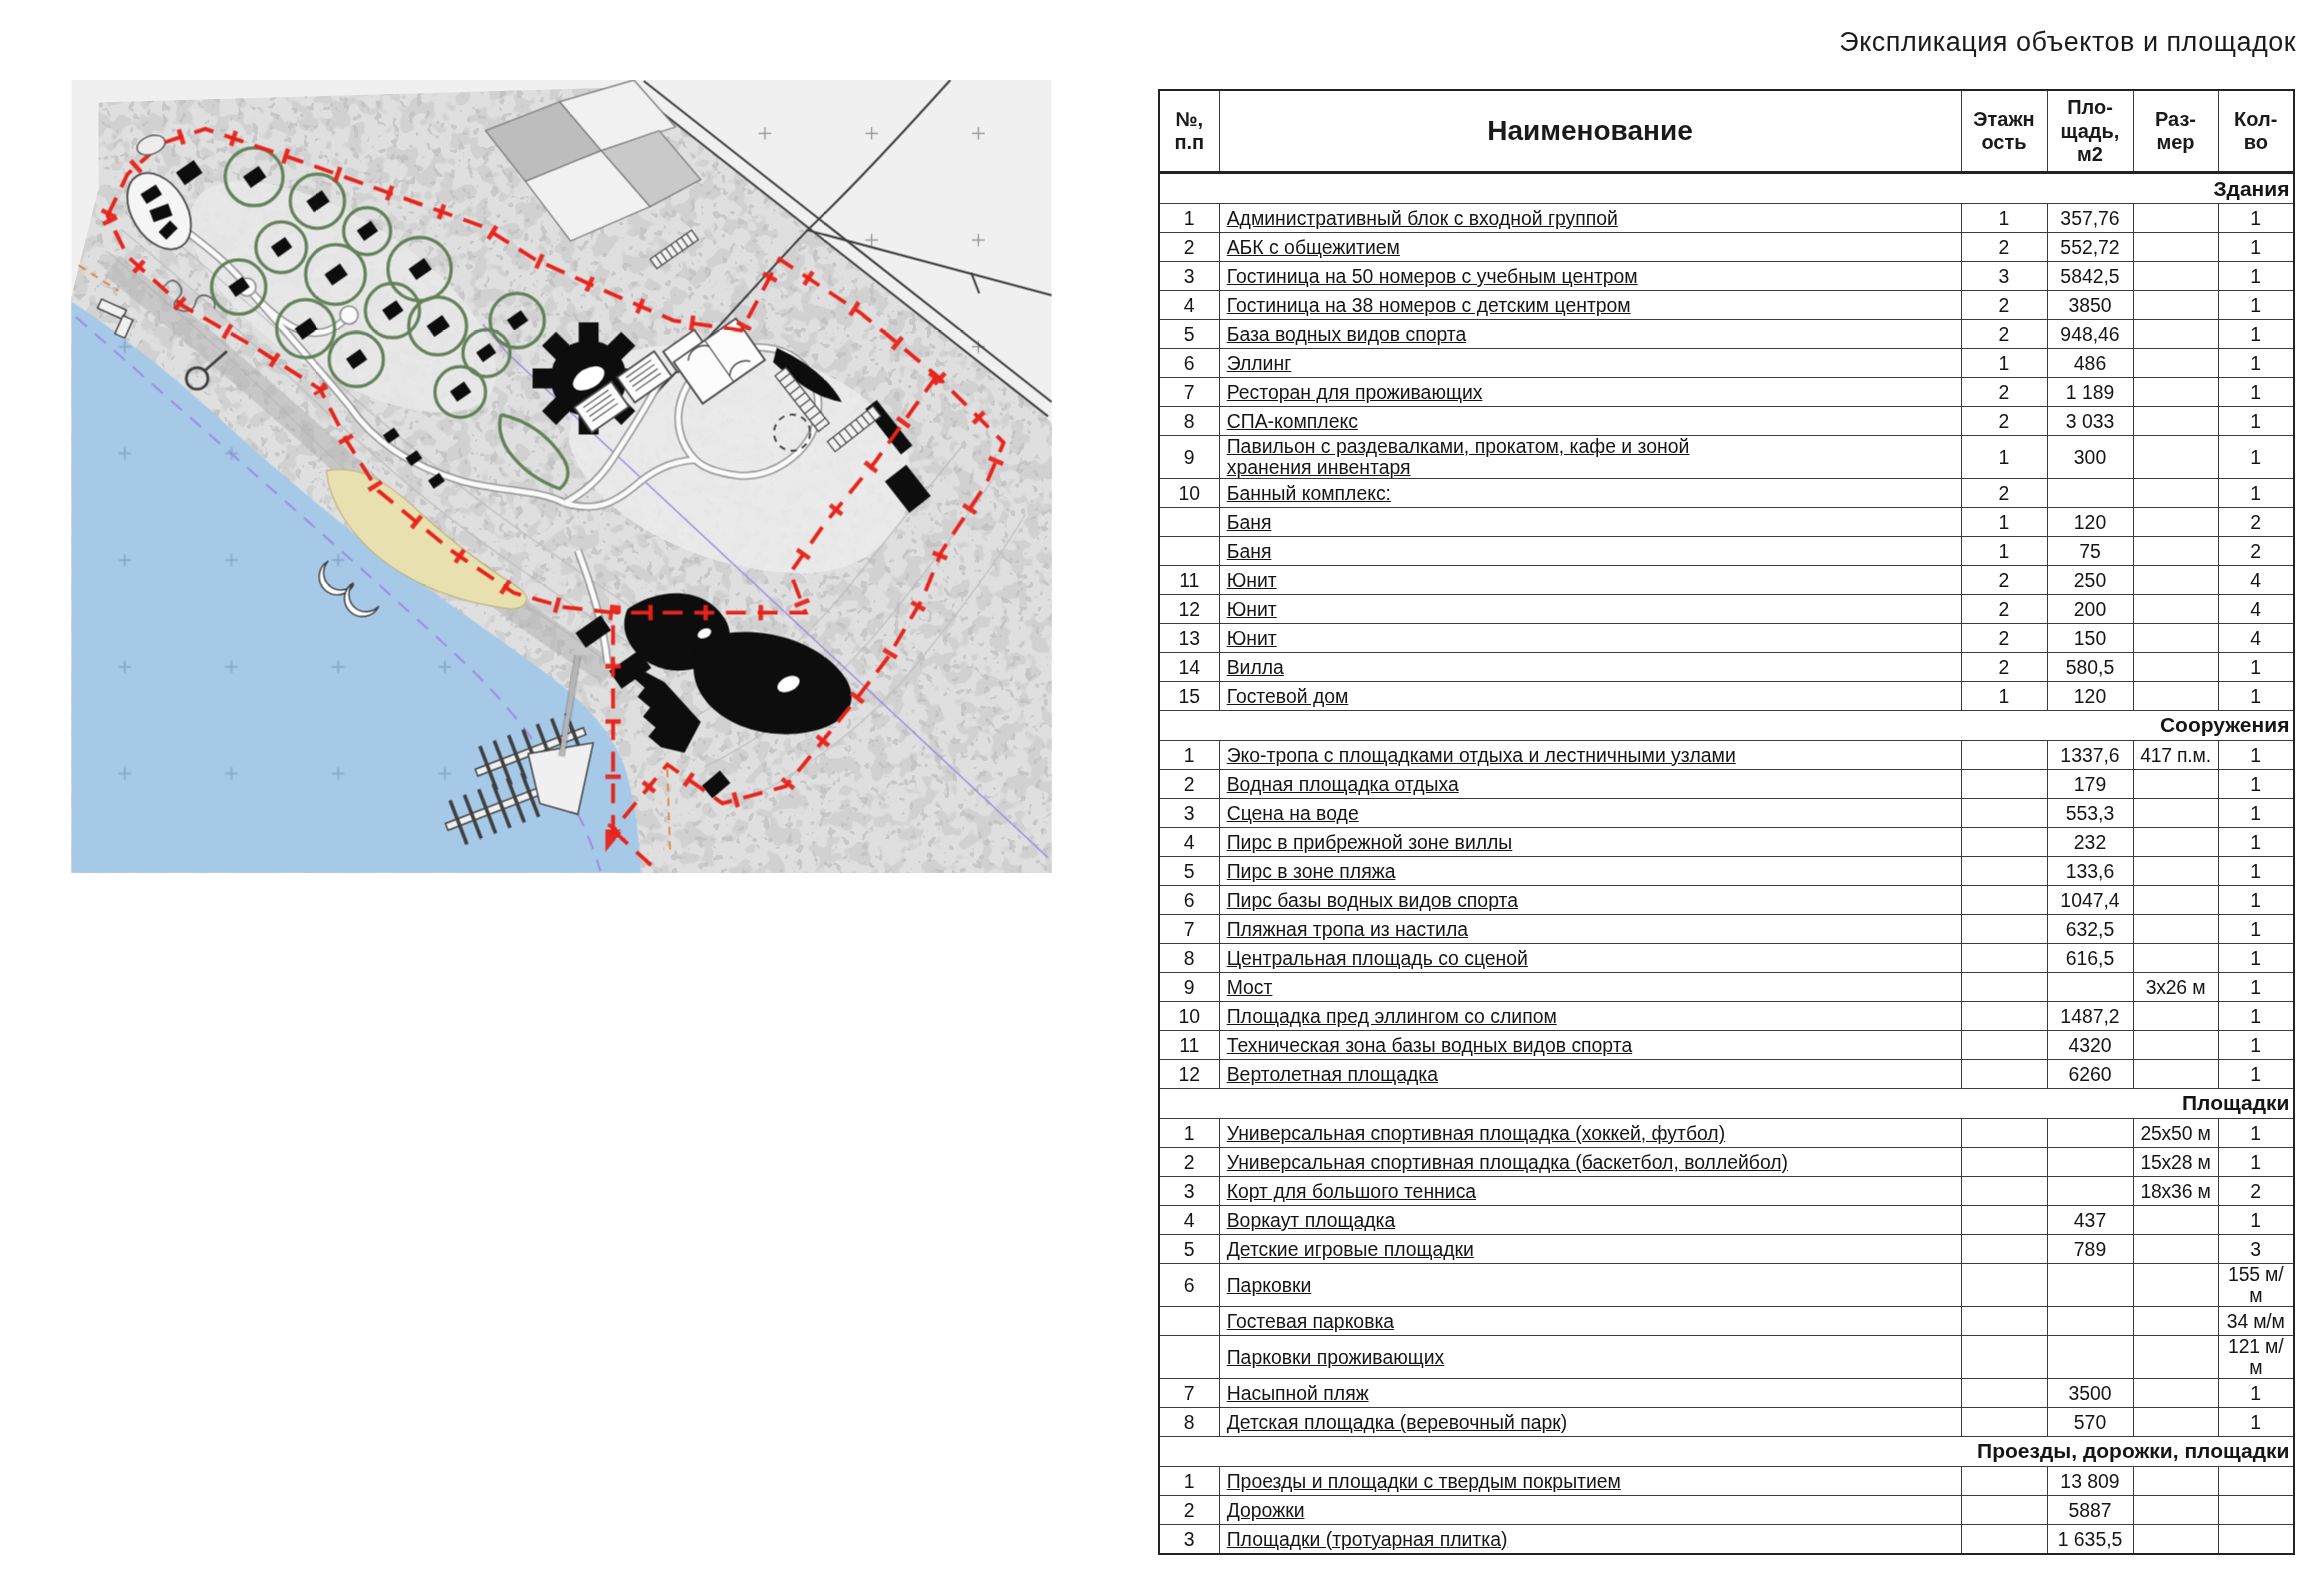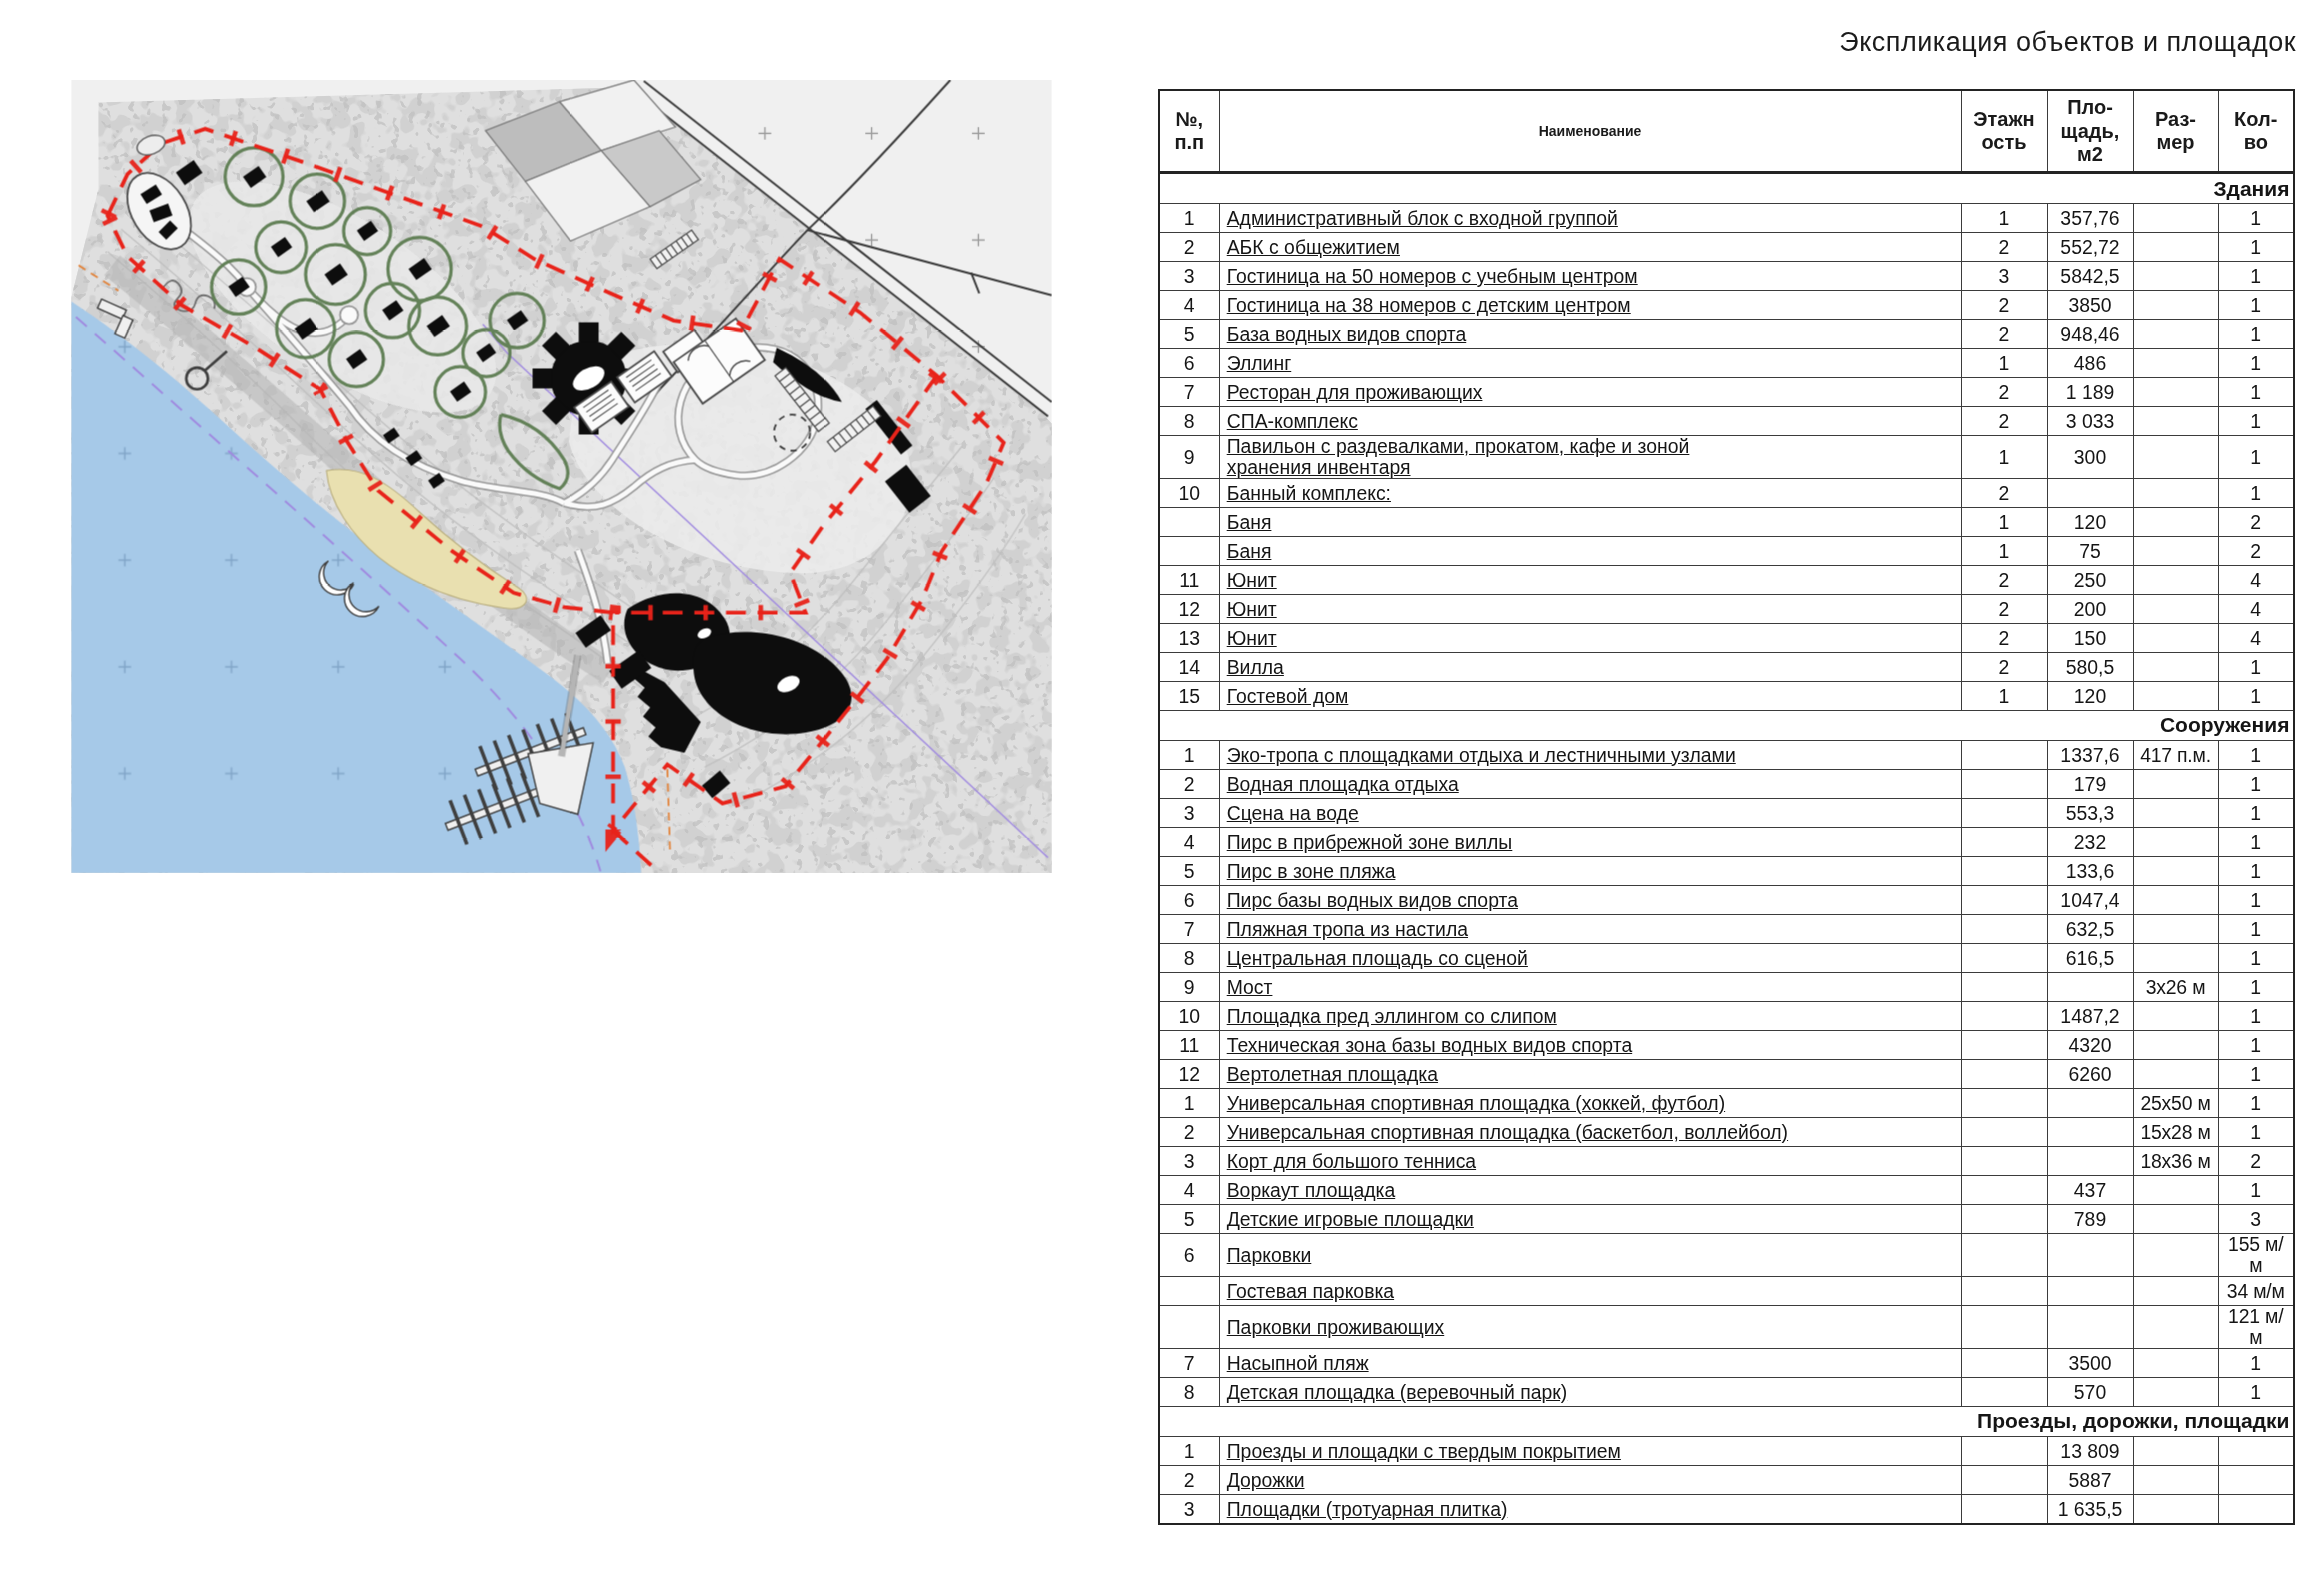--- a/index.html
+++ b/index.html
@@ -7,21 +7,21 @@
        font-family:"Liberation Sans", sans-serif;color:#1a1a1a;}
   .title{position:absolute;top:27px;right:20px;font-size:27px;letter-spacing:0.5px;
          color:#1b1b1b;white-space:nowrap;}
   .map-wrap{position:absolute;left:71px;top:80px;width:981px;height:793px;}
   table.expl{position:absolute;left:1158px;top:89px;width:1134px;
              border-collapse:collapse;table-layout:fixed;
              border:2.3px solid #232323;}
   .expl th{border:1.4px solid #3b3b3b;border-bottom:3.1px solid #232323;
            font-weight:bold;font-size:20px;line-height:1.16;white-space:pre-line;
            vertical-align:middle;text-align:center;padding:5.4px 1.8px;}
-  .expl th.h-name{font-size:14px;}
+  .expl th.h-name{font-size:28px;}
   .expl tbody td{border:1.4px solid #3b3b3b;height:28px;font-size:19.4px;
                  line-height:1.08;vertical-align:middle;padding:0 3.6px;color:#151515;
                  overflow:hidden;}
   .expl tr.section td{font-weight:bold;font-size:21px;text-align:right;height:29px;
                  padding-left:2.7px;}
   .c-num{text-align:center;}
   .c-name{text-align:left;padding-left:7.2px !important;white-space:pre-line;text-decoration:underline;}
   .c-floors,.c-area,.c-size,.c-qty{text-align:center;}
   td.unit{font-size:16.7px;letter-spacing:-0.2px;}
 </style>
@@ -542,20 +542,23 @@
         <td class="c-qty">1</td>
       </tr>
       <tr>
         <td class="c-num">12</td>
         <td class="c-name">Вертолетная площадка</td>
         <td class="c-floors"></td>
         <td class="c-area">6260</td>
         <td class="c-size"></td>
         <td class="c-qty">1</td>
       </tr>
+      <tr class="section">
+        <td colspan="6">Площадки</td>
+      </tr>
       <tr>
         <td class="c-num">1</td>
         <td class="c-name">Универсальная спортивная площадка (хоккей, футбол)</td>
         <td class="c-floors"></td>
         <td class="c-area"></td>
         <td class="c-size unit">25х50 м</td>
         <td class="c-qty">1</td>
       </tr>
       <tr>
         <td class="c-num">2</td>

